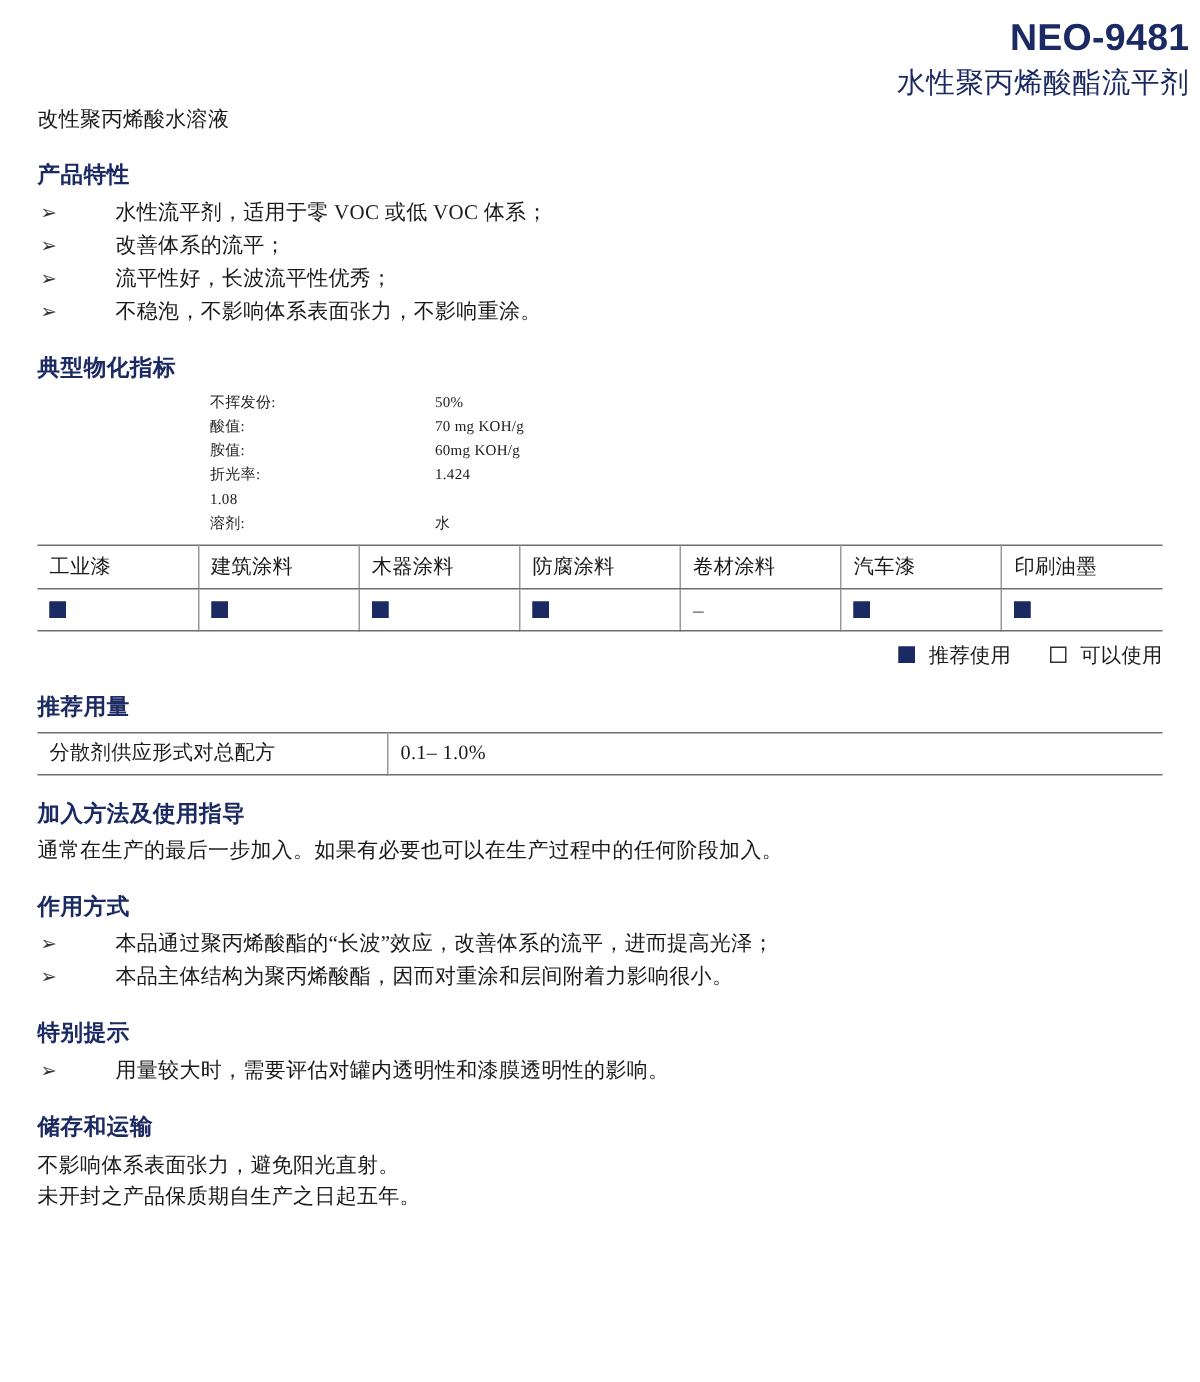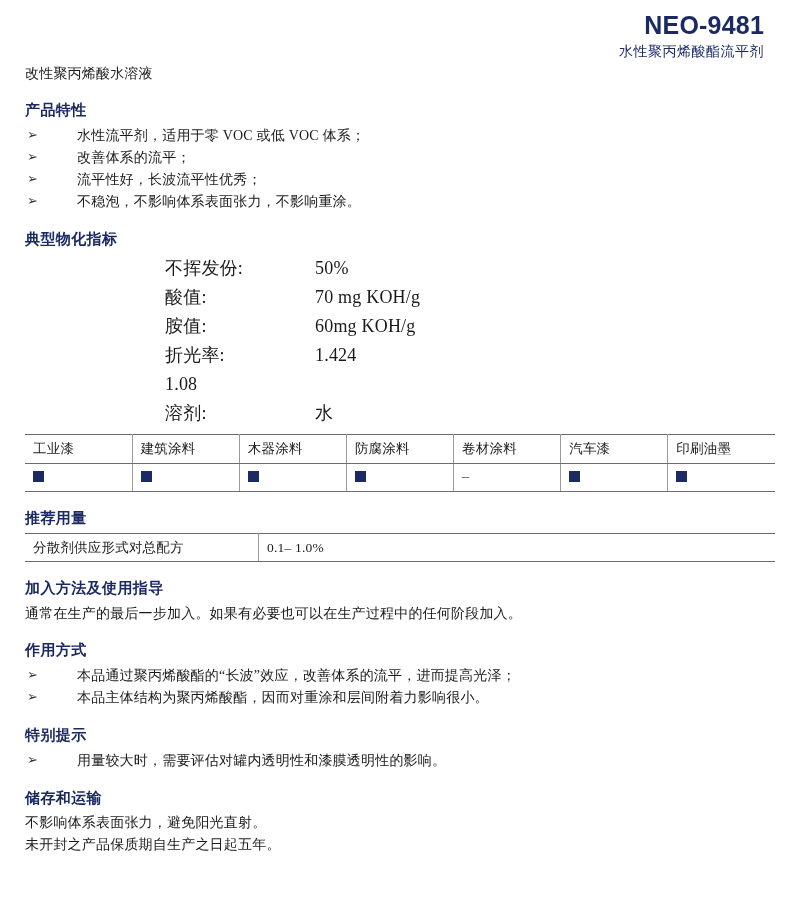--- a/index.html
+++ b/index.html
@@ -19,32 +19,32 @@
     position: relative;
     width: 800px;
     height: 921px;
     padding: 0;
     box-sizing: border-box;
   }
 
   
   .doc-header {
     text-align: right;
-    padding: 10px 36px 0 0;
+    padding: 10px 7px 0 0;
   }
   .product-code {
     font-family: "Liberation Sans", "DejaVu Sans", sans-serif;
     font-size: 25px;
     font-weight: bold;
     color: #1b2a63;
     letter-spacing: 0.2px;
     line-height: 1.25;
   }
   .product-subtitle {
-    font-size: 14px;
+    font-size: 19px;
     font-weight: normal;
     color: #1b2a63;
     line-height: 1.45;
     margin-top: 1px;
     letter-spacing: 0.5px;
   }
 
   
   .content {
     padding: 0 25px 0 25px;
@@ -86,24 +86,23 @@
     color: #333;
   }
 
   
   .props {
     margin-top: 3px;
     margin-left: 115px;
   }
   .prop-row {
     display: flex;
-    font-size: 18px;
+    font-size: 10px;
     line-height: 1.62;
     letter-spacing: 0.2px;
-    margin-left: 25px;
   }
   .prop-label { width: 150px; }
   .prop-value { flex: 1; }
 
   
   table.app-table {
     width: 750px;
     border-collapse: collapse;
     margin-top: 5px;
     table-layout: fixed;
@@ -262,20 +261,30 @@
           <td><span class="mark-filled"></span></td>
           <td><span class="mark-filled"></span></td>
           <td><span class="mark-filled"></span></td>
           <td><span class="mark-filled"></span></td>
           <td><span class="mark-dash">–</span></td>
           <td><span class="mark-filled"></span></td>
           <td><span class="mark-filled"></span></td>
         </tr>
       </tbody>
     </table>
+    <div class="legend">
+      <span class="legend-item">
+        <span class="mark-filled"></span>
+        <span class="legend-label">推荐使用</span>
+      </span>
+      <span class="legend-item">
+        <span class="mark-empty"></span>
+        <span class="legend-label">可以使用</span>
+      </span>
+    </div>
 
     <h2 class="section-title">推荐用量</h2>
     <table class="dose-table">
       <tbody>
         <tr>
           <td class="dose-label">分散剂供应形式对总配方</td>
           <td>0.1– 1.0%</td>
         </tr>
       </tbody>
     </table>

